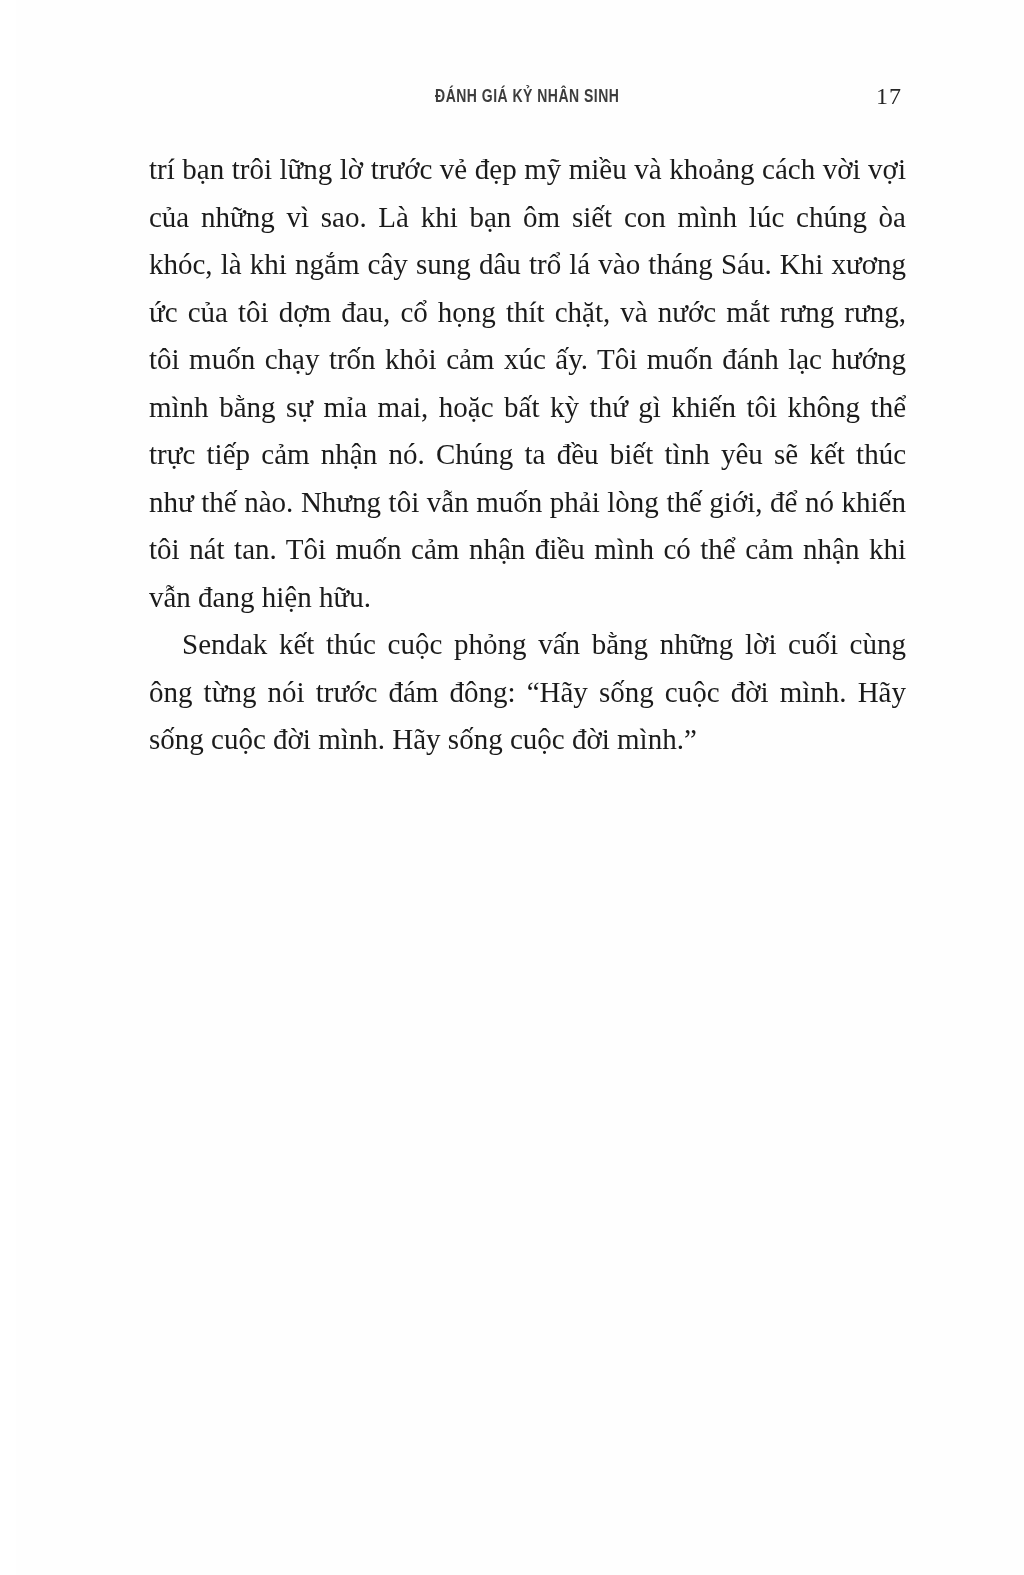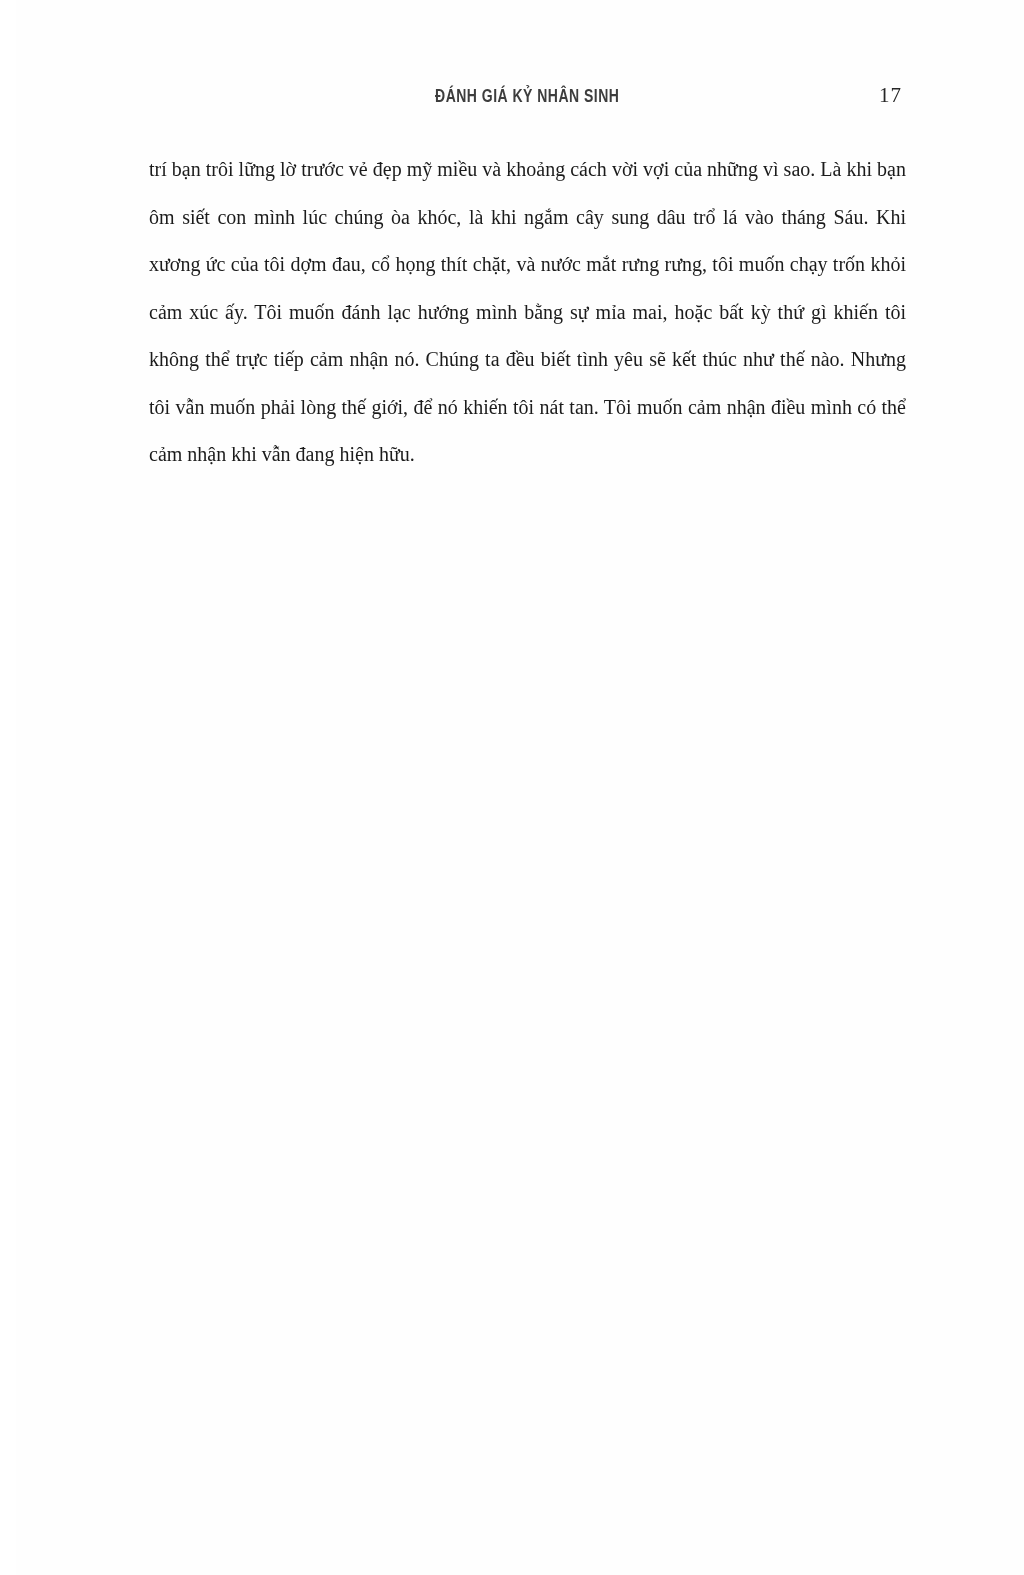--- a/index.html
+++ b/index.html
@@ -32,31 +32,31 @@
     color: #3d3d3d;
     transform: scaleX(0.80);
     transform-origin: center top;
     white-space: nowrap;
   }
   .page-number {
     position: absolute;
     right: 4px;
     top: -3px;
     font-family: "Liberation Serif", serif;
-    font-size: 21px;
+    font-size: 24px;
     letter-spacing: 1px;
     color: #262626;
   }
   .body-text {
     position: absolute;
     top: 146px;
     left: 133px;
     width: 757px;
     font-family: "Liberation Serif", serif;
-    font-size: 20px;
+    font-size: 29px;
     line-height: 47.5px;
     color: #1b1b1b;
     text-align: justify;
   }
   .para {
     margin: 0;
     padding: 0;
     text-indent: 33px;
   }
   .para.no-indent {
@@ -68,15 +68,16 @@
 
 <div class="page">
 
   <div class="running-header">
     <span class="head-title">ĐÁNH GIÁ KỶ NHÂN SINH</span>
     <span class="page-number">17</span>
   </div>
 
   <div class="body-text">
     <p class="para no-indent">trí bạn trôi lững lờ trước vẻ đẹp mỹ miều và khoảng cách vời vợi của những vì sao. Là khi bạn ôm siết con mình lúc chúng òa khóc, là khi ngắm cây sung dâu trổ lá vào tháng Sáu. Khi xương ức của tôi dợm đau, cổ họng thít chặt, và nước mắt rưng rưng, tôi muốn chạy trốn khỏi cảm xúc ấy. Tôi muốn đánh lạc hướng mình bằng sự mỉa mai, hoặc bất kỳ thứ gì khiến tôi không thể trực tiếp cảm nhận nó. Chúng ta đều biết tình yêu sẽ kết thúc như thế nào. Nhưng tôi vẫn muốn phải lòng thế giới, để nó khiến tôi nát tan. Tôi muốn cảm nhận điều mình có thể cảm nhận khi vẫn đang hiện hữu.</p>
+    <p class="para">Sendak kết thúc cuộc phỏng vấn bằng những lời cuối cùng ông từng nói trước đám đông: “Hãy sống cuộc đời mình. Hãy sống cuộc đời mình. Hãy sống cuộc đời mình.”</p>
   </div>
 
 </div>
 
 </body></html>

